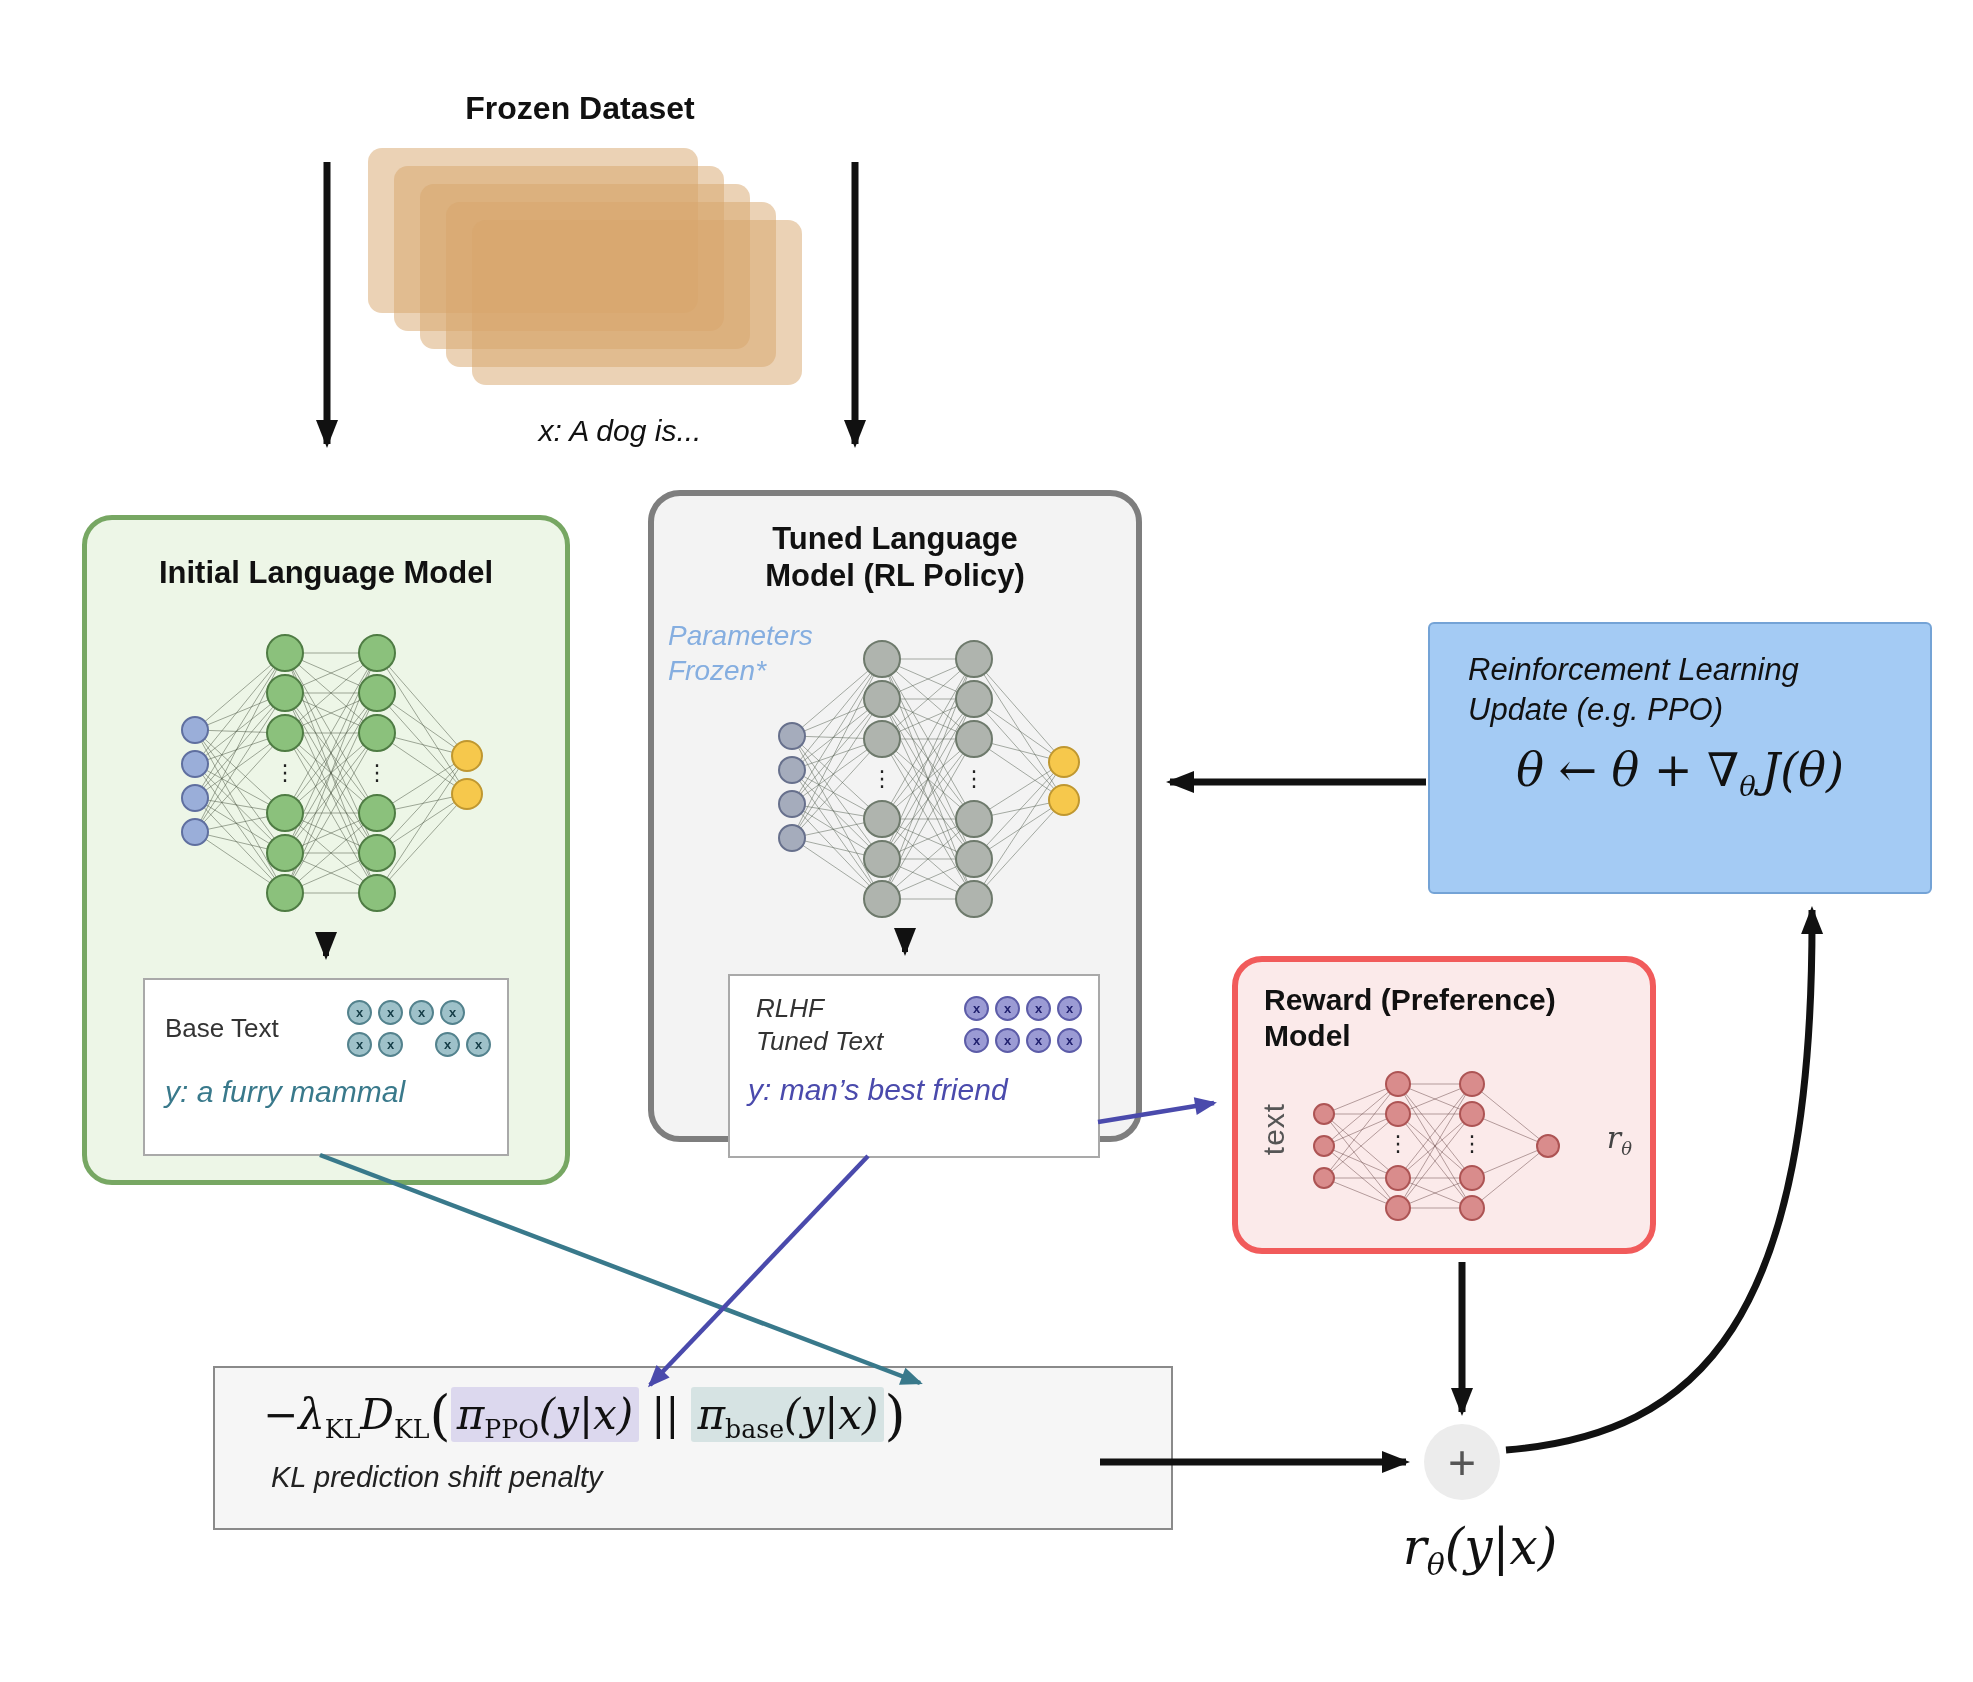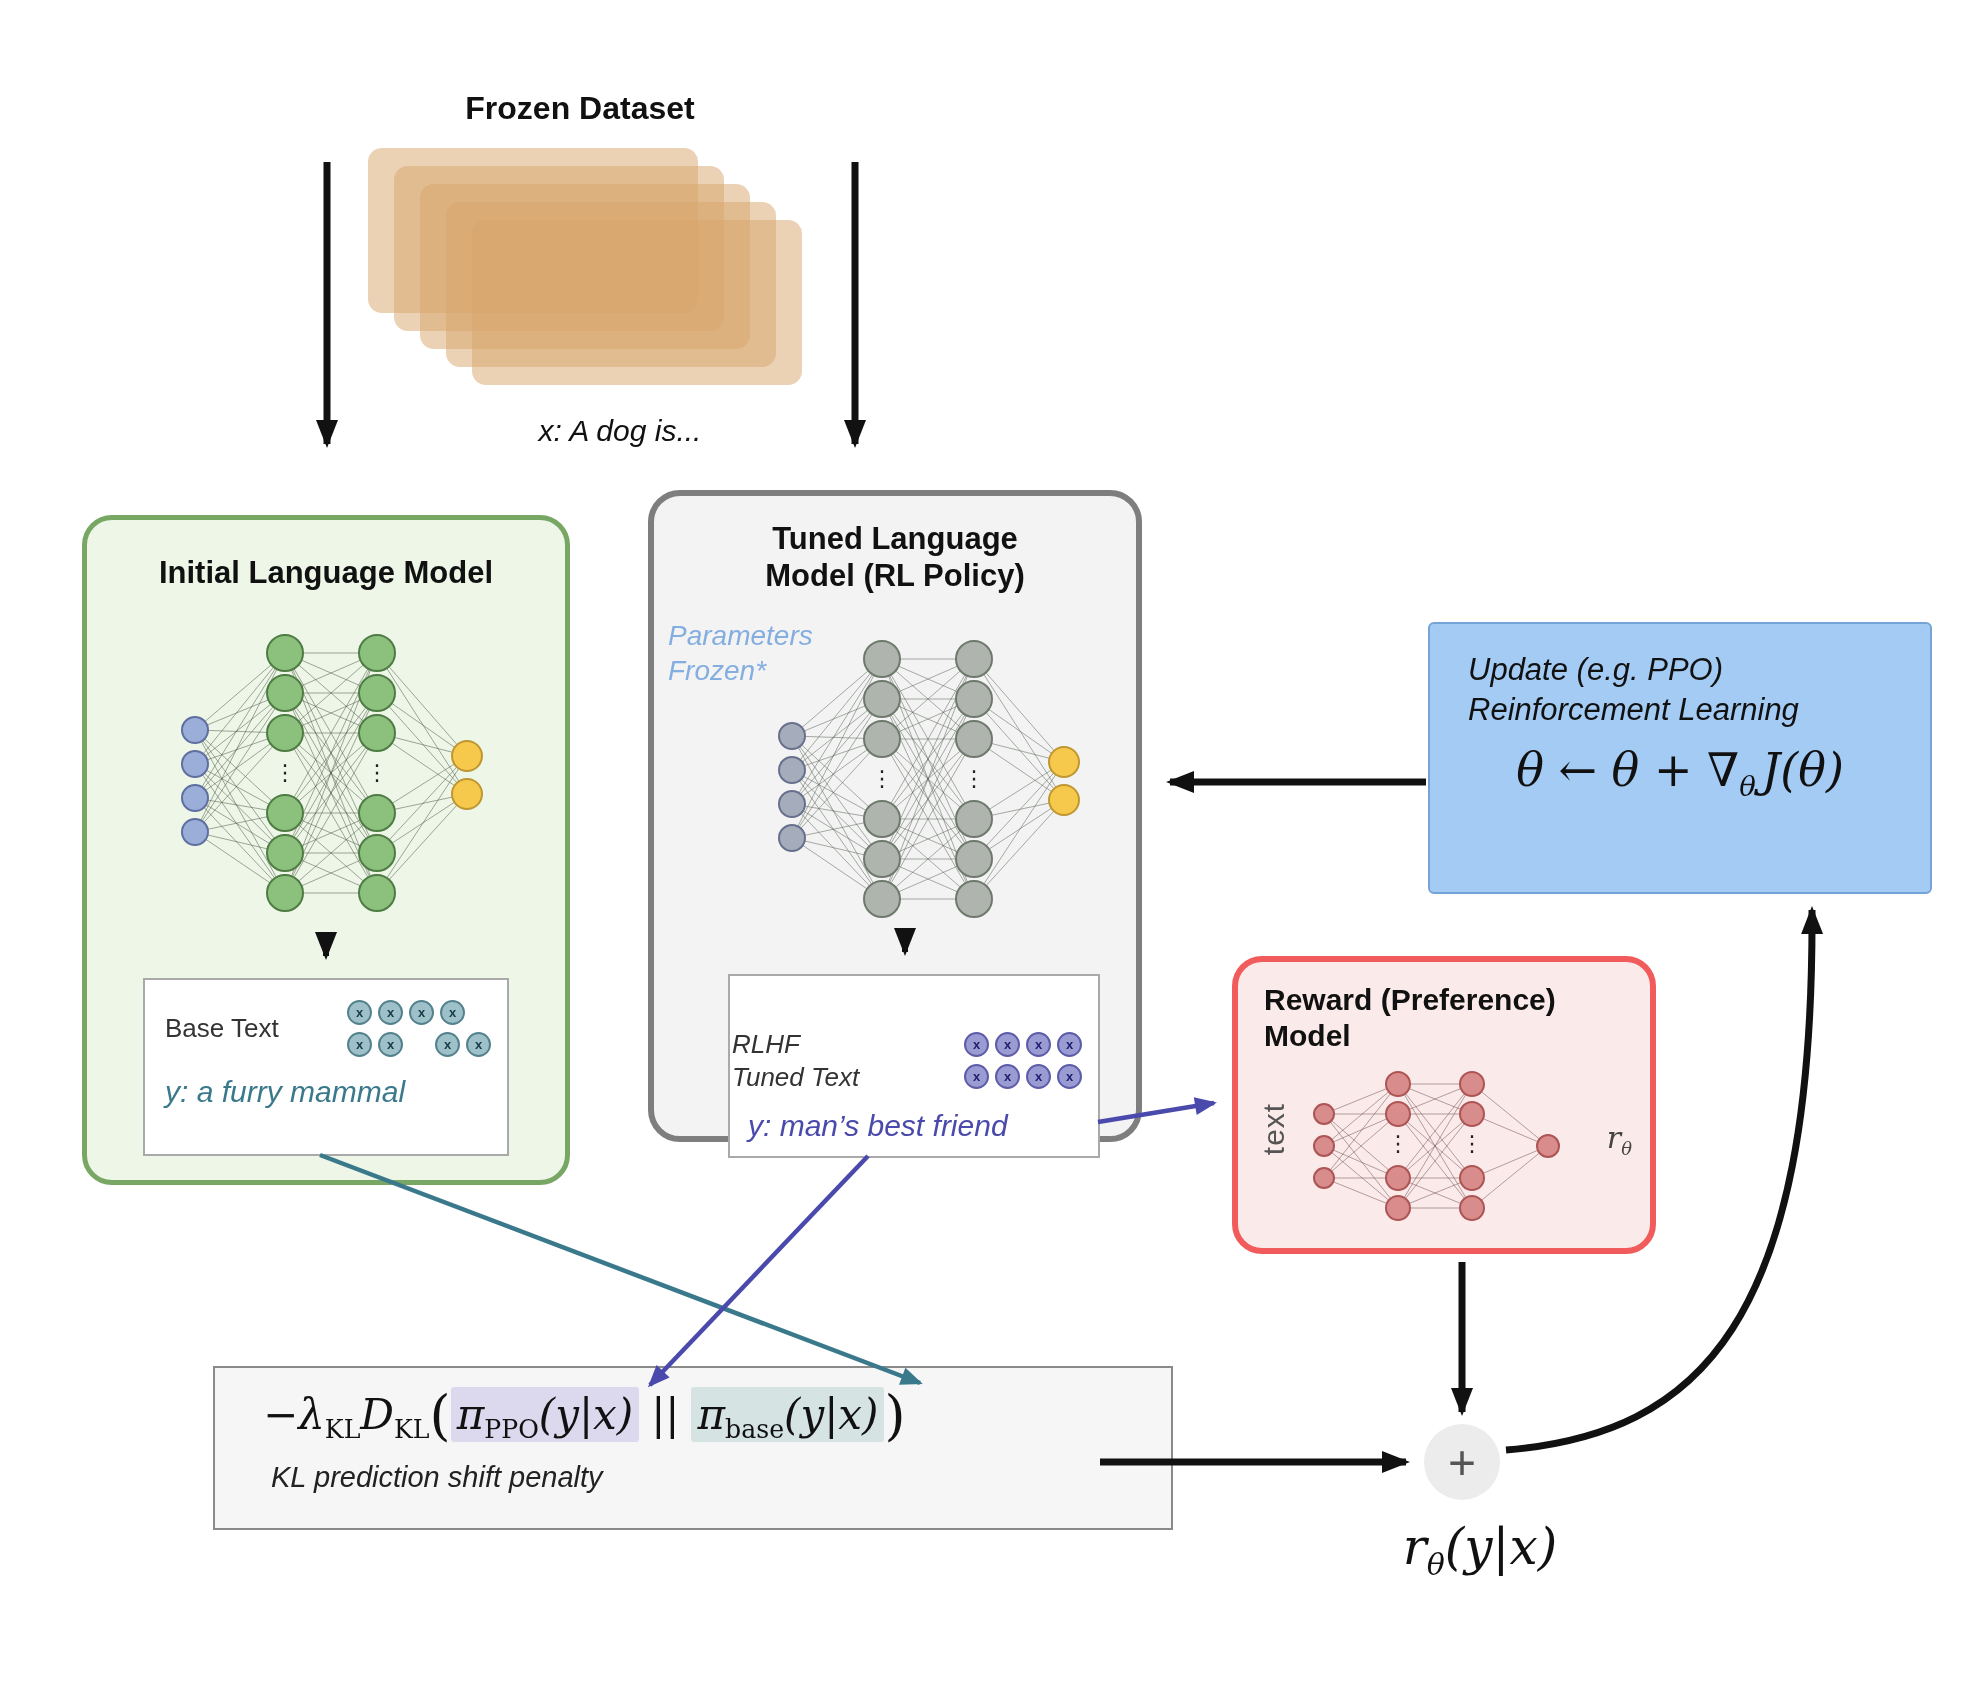--- a/index.html
+++ b/index.html
@@ -287,21 +287,21 @@
         <circle cx="210" cy="85" r="18" fill="#AFB4AE" stroke="#6E7A6C" stroke-width="2"></circle>
         <circle cx="210" cy="125" r="18" fill="#AFB4AE" stroke="#6E7A6C" stroke-width="2"></circle>
         <circle cx="210" cy="205" r="18" fill="#AFB4AE" stroke="#6E7A6C" stroke-width="2"></circle>
         <circle cx="210" cy="245" r="18" fill="#AFB4AE" stroke="#6E7A6C" stroke-width="2"></circle>
         <circle cx="210" cy="285" r="18" fill="#AFB4AE" stroke="#6E7A6C" stroke-width="2"></circle>
         <text x="210" y="172" text-anchor="middle" font-size="22" fill="#222">⋮</text>
         <circle cx="300" cy="148" r="15" fill="#F6C84C" stroke="#BF9730" stroke-width="2"></circle>
         <circle cx="300" cy="186" r="15" fill="#F6C84C" stroke="#BF9730" stroke-width="2"></circle>
       </svg>
     <div class="inner-box" style="left:74px;top:478px;width:372px;height:184px;">
-      <div class="inner-row" style="padding:16px 16px 0 2px;margin-top:36px;">
+      <div class="inner-row" style="padding:16px 16px 0 26px;">
         <div class="inner-label" style="font-style:italic;">
           <div>RLHF</div>
           <div>Tuned Text</div>
         </div>
         <div class="tokens">
           <div class="trow">
             <span class="token purple">x</span>
             <span class="token purple">x</span>
             <span class="token purple">x</span>
             <span class="token purple">x</span>
@@ -375,22 +375,22 @@
         <text x="168" y="95" text-anchor="middle" font-size="22" fill="#222">⋮</text>
         <circle cx="244" cy="90" r="11" fill="#D98C8C" stroke="#AD5454" stroke-width="2"></circle>
       </svg>
     <div class="abs" id="reward-out" style="right:18px;top:158px;">
       <span>r</span><sub>θ</sub>
     </div>
   </div>
 
   <div class="abs" id="rl-box" style="left:1428px;top:622px;width:504px;height:272px;">
     <div id="rl-title" style="padding:26px 0 0 38px;">
+      <div>Reinforcement Learning</div>
       <div>Update (e.g. PPO)</div>
-      <div>Reinforcement Learning</div>
     </div>
     <div class="math" id="rl-formula" style="margin-top:12px;">
       <span>θ ← θ + ∇</span><sub>θ</sub><span style="margin-left:6px;">J(θ)</span>
     </div>
   </div>
 
   <div class="abs" id="kl-box" style="left:213px;top:1366px;width:960px;height:164px;background:var(--kl-fill,#F6F6F6);border:2px solid var(--kl-border,#8A8A8A);">
     <div class="math" id="kl-formula" style="padding:16px 0 0 48px;">
       <span>−λ</span><sub>KL</sub><span>D</span><sub>KL</sub><span class="bigp">(</span><span class="hl" style="background:var(--hl-purple,#DCD8EE);"><span>π</span><sub>PPO</sub><span>(y|x)</span></span><span class="parsep">||</span><span class="hl" style="background:var(--hl-teal,#D6E3E3);"><span>π</span><sub>base</sub><span>(y|x)</span></span><span class="bigp">)</span>
     </div>

